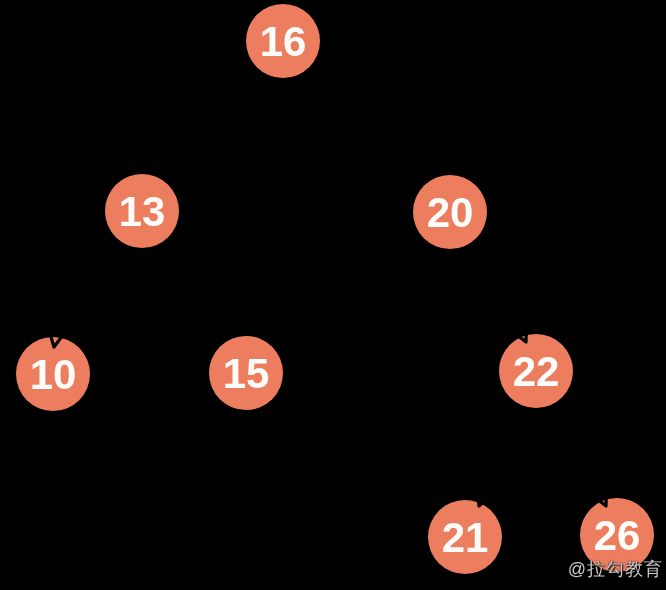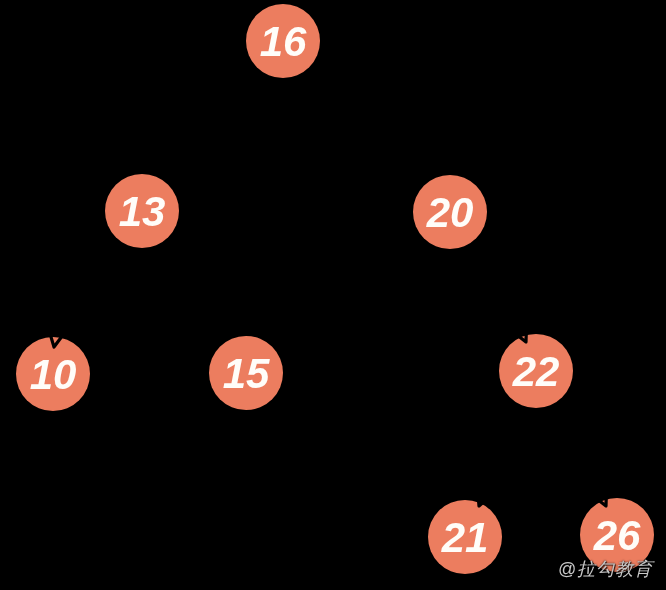--- a/index.html
+++ b/index.html
@@ -9,36 +9,35 @@
     height: 590px;
     overflow: hidden;
     background: #000000;
     font-family: "Liberation Sans", sans-serif;
   }
   .stage {
     position: relative;
     width: 666px;
     height: 590px;
     background: #000000;
-    font-style: italic;
   }
   .stage svg {
     position: absolute;
     left: 0;
     top: 0;
     display: block;
   }
   .node-label {
     font-family: "Liberation Sans", "DejaVu Sans", sans-serif;
     font-weight: bold;
     font-size: 42px;
   }
   .watermark {
     position: absolute;
-    right: 13px;
+    right: 3px;
     bottom: 9px;
     font-size: 18px;
     letter-spacing: 1px;
     color: #C8C8C8;
     text-shadow: 0 0 2px rgba(0,0,0,0.9), 1px 1px 1px rgba(0,0,0,0.8);
     user-select: none;
   }
 </style>
 </head>
 <body>

